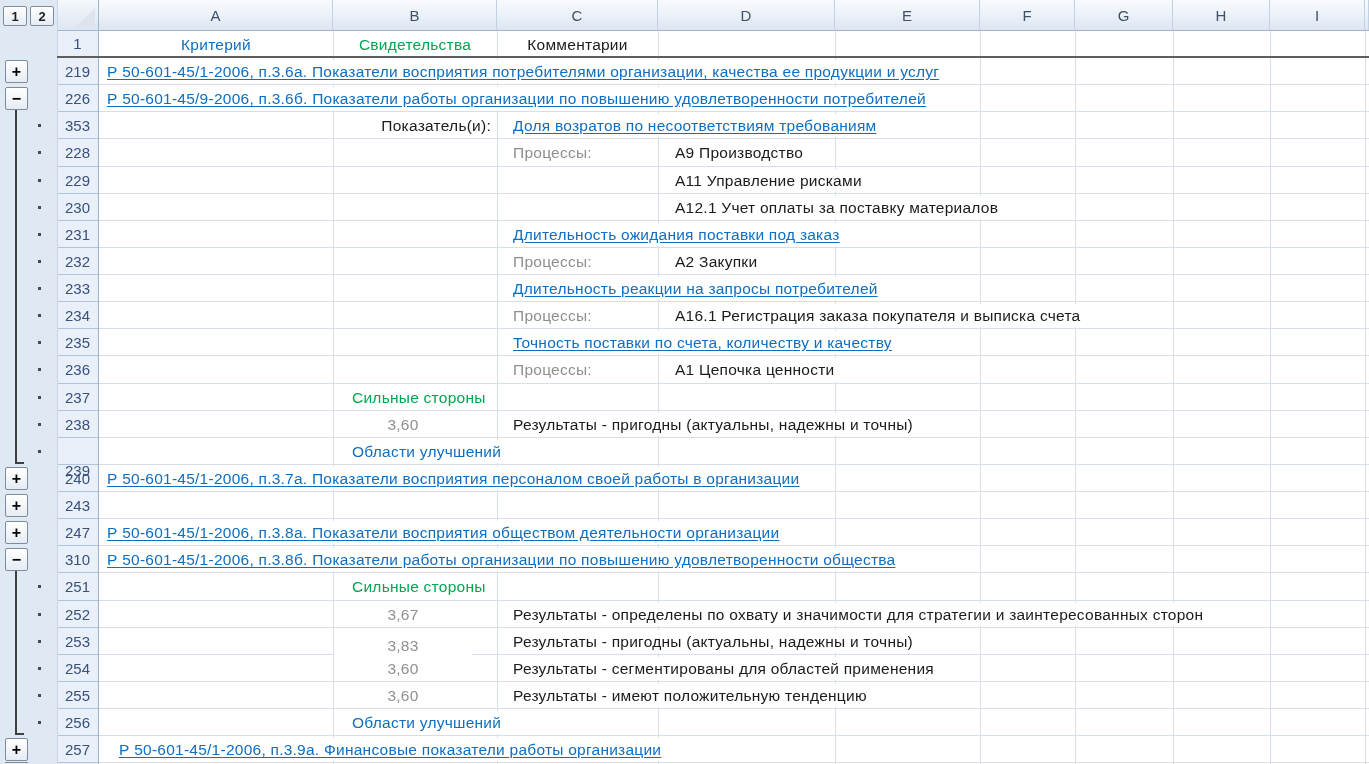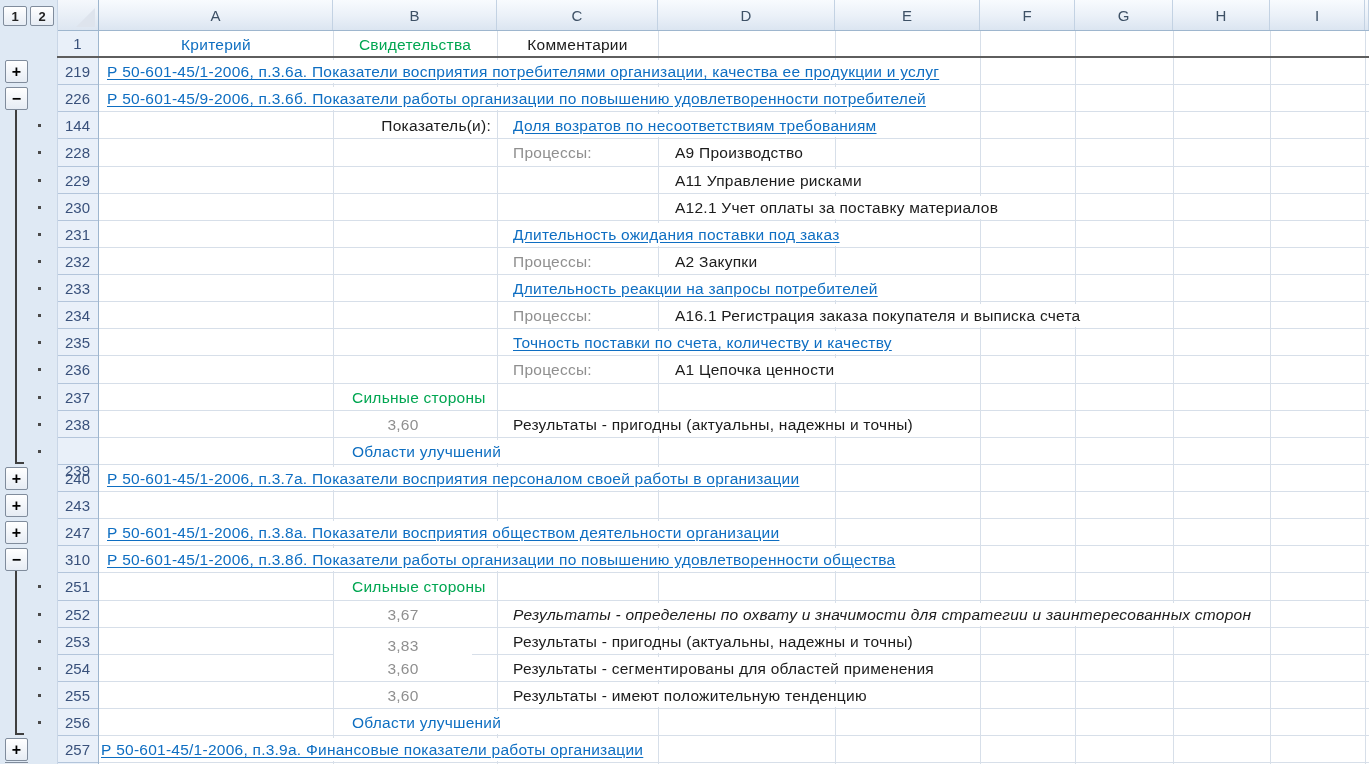--- a/index.html
+++ b/index.html
@@ -138,21 +138,21 @@
     <div class="rowhdr" style="top: 31px; height: 25px;">1</div>
     <div class="cell s-blue a-center" style="top: 33px; height: 23px; left: 100px; width: 232px;">Критерий</div>
     <div class="cell s-green a-center" style="top: 33px; height: 23px; left: 334px; width: 162px;">Свидетельства</div>
     <div class="cell a-center" style="top: 33px; height: 23px; left: 498px; width: 159px;">Комментарии</div>
     <div class="rowhdr" style="top: 58px; height: 26px;">219</div>
     <div class="cell s-link" style="top: 60px; height: 23px; left: 100px; padding-left: 7px; padding-right: 6px;">Р 50-601-45/1-2006, п.3.6а. Показатели восприятия потребителями организации, качества ее продукции и услуг</div>
     <div class="obtn" style="top: 60px;">+</div>
     <div class="rowhdr" style="top: 85px; height: 26px;">226</div>
     <div class="cell s-link" style="top: 87px; height: 23px; left: 100px; padding-left: 7px; padding-right: 6px;">Р 50-601-45/9-2006, п.3.6б. Показатели работы организации по повышению удовлетворенности потребителей</div>
     <div class="obtn" style="top: 87px;">−</div>
-    <div class="rowhdr" style="top: 112px; height: 26px;">144</div>
+    <div class="rowhdr" style="top: 112px; height: 26px;">353</div>
     <div class="cell a-right" style="top: 114px; height: 23px; left: 334px; width: 162px; padding-right: 5px;">Показатель(и):</div>
     <div class="cell s-link" style="top: 114px; height: 23px; left: 498px; padding-left: 15px; padding-right: 6px;">Доля возратов по несоответствиям требованиям</div>
     <div class="odot" style="top: 124px;"></div>
     <div class="rowhdr" style="top: 139px; height: 27px;">228</div>
     <div class="cell s-gray" style="top: 141px; height: 24px; left: 498px; padding-left: 15px; padding-right: 6px;">Процессы:</div>
     <div class="cell" style="top: 141px; height: 24px; left: 659px; padding-left: 16px; padding-right: 6px;">А9 Производство</div>
     <div class="odot" style="top: 151px;"></div>
     <div class="rowhdr" style="top: 167px; height: 26px;">229</div>
     <div class="cell" style="top: 169px; height: 23px; left: 659px; padding-left: 16px; padding-right: 6px;">А11 Управление рисками</div>
     <div class="odot" style="top: 179px;"></div>
@@ -199,38 +199,38 @@
     <div class="cell s-link" style="top: 521px; height: 23px; left: 100px; padding-left: 7px; padding-right: 6px;">Р 50-601-45/1-2006, п.3.8а. Показатели восприятия обществом деятельности организации</div>
     <div class="obtn" style="top: 521px;">+</div>
     <div class="rowhdr" style="top: 546px; height: 26px;">310</div>
     <div class="cell s-link" style="top: 548px; height: 23px; left: 100px; padding-left: 7px; padding-right: 6px;">Р 50-601-45/1-2006, п.3.8б. Показатели работы организации по повышению удовлетворенности общества</div>
     <div class="obtn" style="top: 548px;">−</div>
     <div class="rowhdr" style="top: 573px; height: 27px;">251</div>
     <div class="cell s-green" style="top: 575px; height: 24px; left: 334px; padding-left: 18px; padding-right: 6px;">Сильные стороны</div>
     <div class="odot" style="top: 585px;"></div>
     <div class="rowhdr" style="top: 601px; height: 26px;">252</div>
     <div class="cell s-gray a-center" style="top: 603px; height: 23px; left: 334px; width: 138px;">3,67</div>
-    <div class="cell" style="top: 603px; height: 23px; left: 498px; padding-left: 15px; padding-right: 6px; font-style: italic;">Результаты - определены по охвату и значимости для стратегии и заинтересованных сторон</div>
+    <div class="cell" style="top: 603px; height: 23px; left: 498px; padding-left: 15px; padding-right: 6px;">Результаты - определены по охвату и значимости для стратегии и заинтересованных сторон</div>
     <div class="odot" style="top: 613px;"></div>
     <div class="rowhdr" style="top: 628px; height: 26px;">253</div>
     <div class="cell s-gray a-center" style="top: 634px; height: 23px; left: 334px; width: 138px;">3,83</div>
     <div class="cell" style="top: 630px; height: 23px; left: 498px; padding-left: 15px; padding-right: 6px;">Результаты - пригодны (актуальны, надежны и точны)</div>
     <div class="odot" style="top: 640px;"></div>
     <div class="rowhdr" style="top: 655px; height: 26px;">254</div>
     <div class="cell s-gray a-center" style="top: 657px; height: 23px; left: 334px; width: 138px;">3,60</div>
     <div class="cell" style="top: 657px; height: 23px; left: 498px; padding-left: 15px; padding-right: 6px;">Результаты - сегментированы для областей применения</div>
     <div class="odot" style="top: 667px;"></div>
     <div class="rowhdr" style="top: 682px; height: 26px;">255</div>
     <div class="cell s-gray a-center" style="top: 684px; height: 23px; left: 334px; width: 138px;">3,60</div>
     <div class="cell" style="top: 684px; height: 23px; left: 498px; padding-left: 15px; padding-right: 6px;">Результаты - имеют положительную тенденцию</div>
     <div class="odot" style="top: 694px;"></div>
     <div class="rowhdr" style="top: 709px; height: 26px;">256</div>
     <div class="cell s-blue" style="top: 711px; height: 23px; left: 334px; padding-left: 18px; padding-right: 6px;">Области улучшений</div>
     <div class="odot" style="top: 721px;"></div>
     <div class="rowhdr" style="top: 736px; height: 26px;">257</div>
-    <div class="cell s-link" style="top: 738px; height: 23px; left: 100px; padding-left: 1px; padding-right: 6px;">Р 50-601-45/1-2006, п.3.9а. Финансовые показатели работы организации</div>
+    <div class="cell s-link" style="top: 738px; height: 23px; left: 100px; padding-left: 19px; padding-right: 6px;">Р 50-601-45/1-2006, п.3.9а. Финансовые показатели работы организации</div>
     <div class="obtn" style="top: 738px;">+</div>
     <div class="obracket" style="left: 15px; top: 110px; width: 2px; height: 354px;"></div>
     <div class="obracket" style="left: 15px; top: 462px; width: 9px; height: 2px;"></div>
     <div class="obracket" style="left: 15px; top: 571px; width: 2px; height: 164px;"></div>
     <div class="obracket" style="left: 15px; top: 733px; width: 9px; height: 2px;"></div>
     <div style="position: absolute; left: 5px; top: 762px; width: 23px; height: 3px; box-sizing: border-box; border-top: 1px solid rgb(128, 140, 156); background: rgb(230, 236, 244); z-index: 5;"></div>
   </div>
 
 </body></html>

